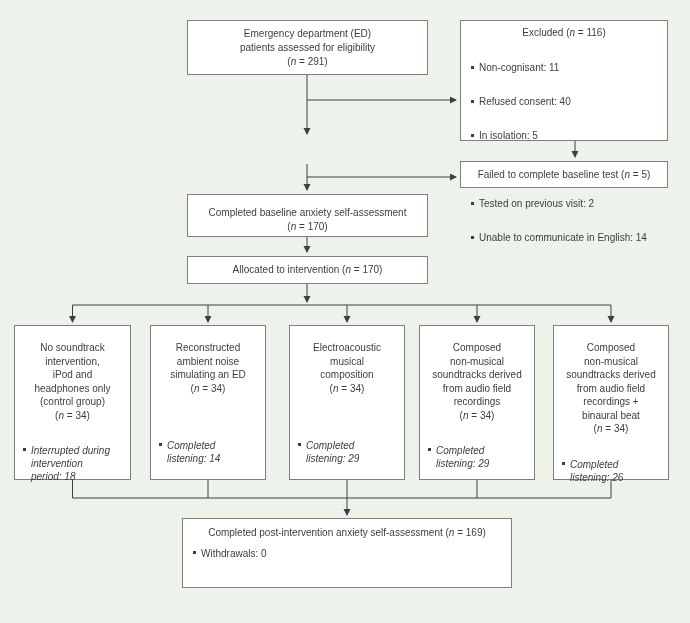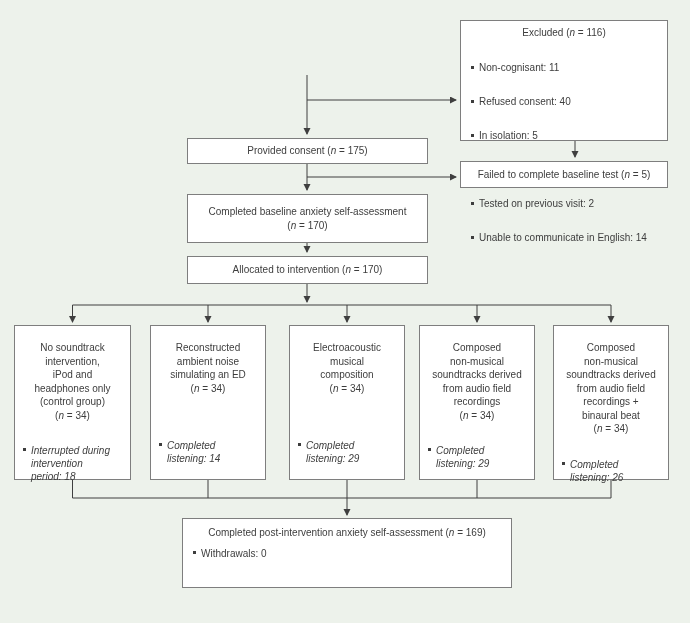--- a/index.html
+++ b/index.html
@@ -18,21 +18,21 @@
   
   ul.bullets{list-style:none;margin:0;padding:0;text-align:left;}
   ul.bullets li{position:relative;padding-left:10px;line-height:12px;margin-top:22px;}
   ul.bullets li::before{content:"";position:absolute;left:2px;top:4px;width:3px;height:3px;background:#3d3d3d;}
   
   #eligibility{left:187px;top:20px;width:241px;height:55px;}
   #excluded{left:460px;top:20px;width:208px;height:121px;padding:5px 8px 5px 8px;}
   #excluded .box-title{text-align:center;line-height:14px;margin-bottom:2px;}
   #consent{left:187px;top:138px;width:241px;height:26px;}
   #failed{left:460px;top:161px;width:208px;height:27px;}
-  #baseline{left:187px;top:194px;width:241px;height:49px;}
+  #baseline{left:187px;top:194px;width:241px;height:43px;align-items:flex-end;}
   #allocated{left:187px;top:256px;width:241px;height:28px;}
   .arm{top:325px;height:155px;display:flex;flex-direction:column;padding:15px 6px 14px 6px;}
   .arm-title{text-align:center;line-height:13.5px;}
   .arm ul.bullets{margin-top:auto;}
   .arm ul.bullets li{line-height:13px;font-style:italic;}
   #arm1{left:14px;width:117px;}
   #arm2{left:150px;width:116px;}
   #arm3{left:289px;width:116px;}
   #arm4{left:419px;width:116px;}
   #arm5{left:553px;width:116px;}
@@ -68,37 +68,37 @@
       <path d="M72.5,480 V498"></path>
       <path d="M208,480 V498"></path>
       <path d="M347,480 V498"></path>
       <path d="M477,480 V498"></path>
       <path d="M611,480 V498"></path>
       <path d="M72.5,498 H611"></path>
       <path d="M347,498 V515" marker-end="url(#ah)"></path>
     </g>
   </svg>
 
+  <div id="eligibility" class="box ctr">
+    <div>Emergency department (ED)<br>patients assessed for eligibility<br>(<i>n</i> = 291)</div>
+  </div>
 
   <div id="excluded" class="box">
     <div class="box-title">Excluded (<i>n</i> = 116)</div>
     <ul class="bullets">
 
     <li>Non-cognisant: 11</li>
         <li>Refused consent: 40</li>
         <li>In isolation: 5</li>
         <li>Hearing impaired: 1</li>
         <li>Tested on previous visit: 2</li>
         <li>Unable to communicate in English: 14</li>
       </ul>
   </div>
 
-  <div id="consent" class="box ctr">
-    <div>Provided consent (<i>n</i> = 175)</div>
-  </div>
 
   <div id="failed" class="box ctr">
     <div>Failed to complete baseline test (<i>n</i> = 5)</div>
   </div>
 
   <div id="baseline" class="box ctr">
     <div>Completed baseline anxiety self-assessment<br>(<i>n</i> = 170)</div>
   </div>
 
   <div id="allocated" class="box ctr">

